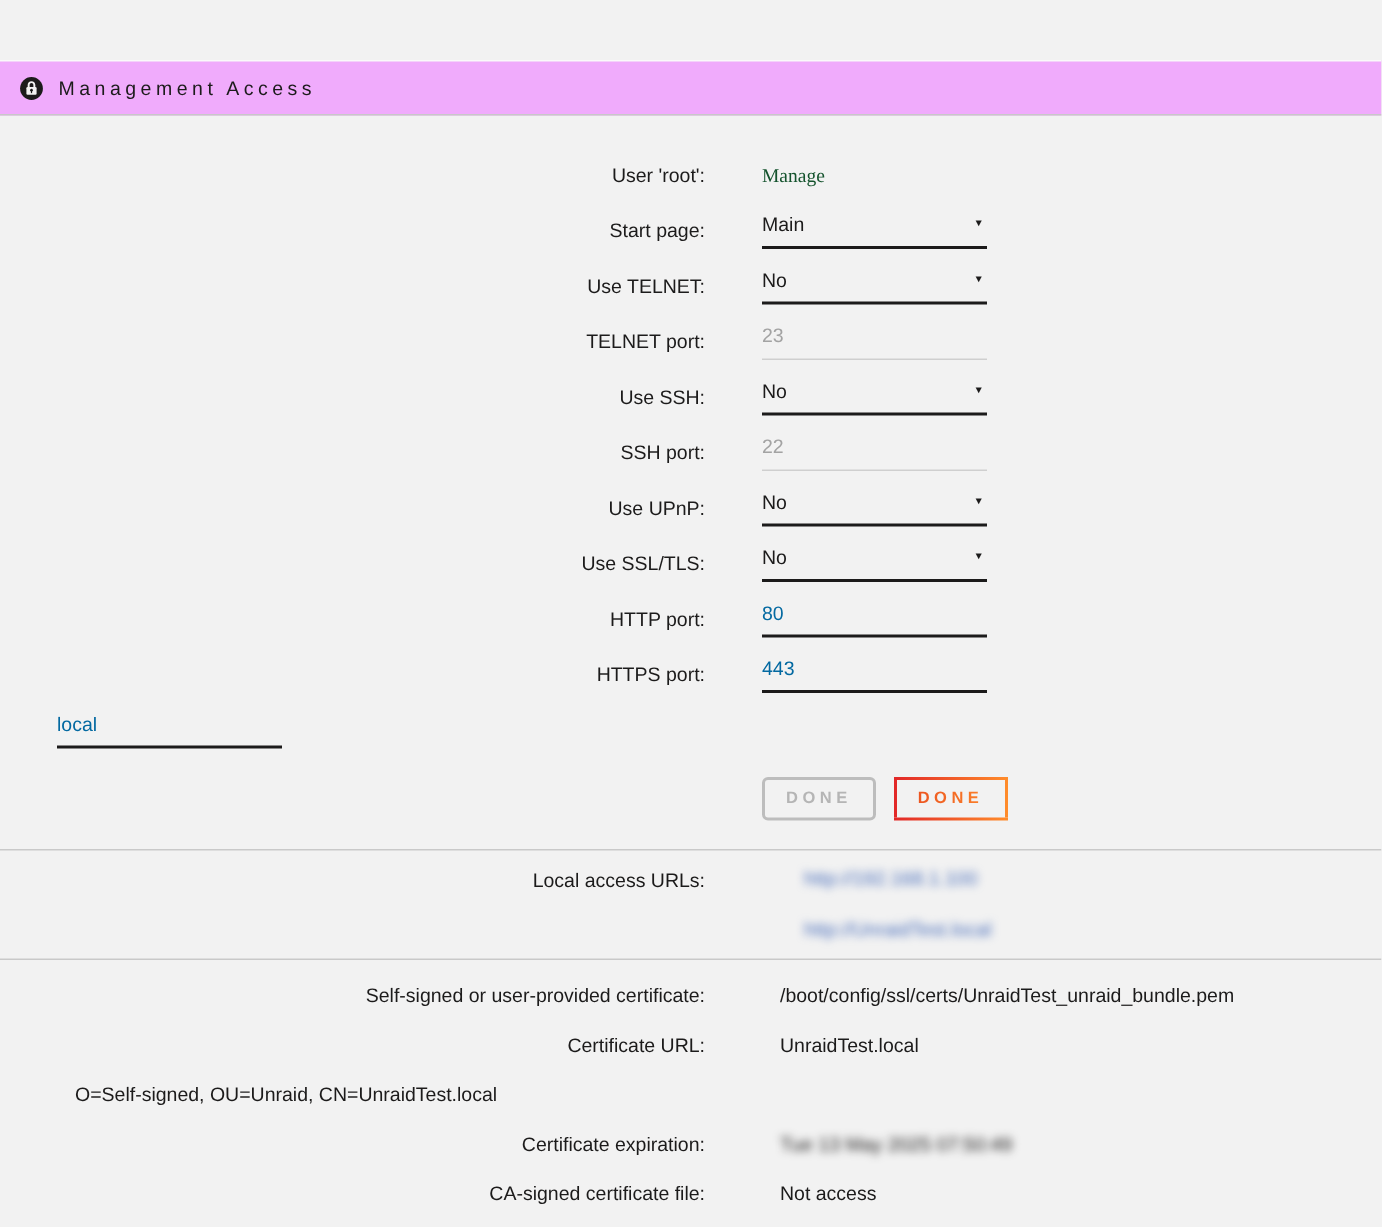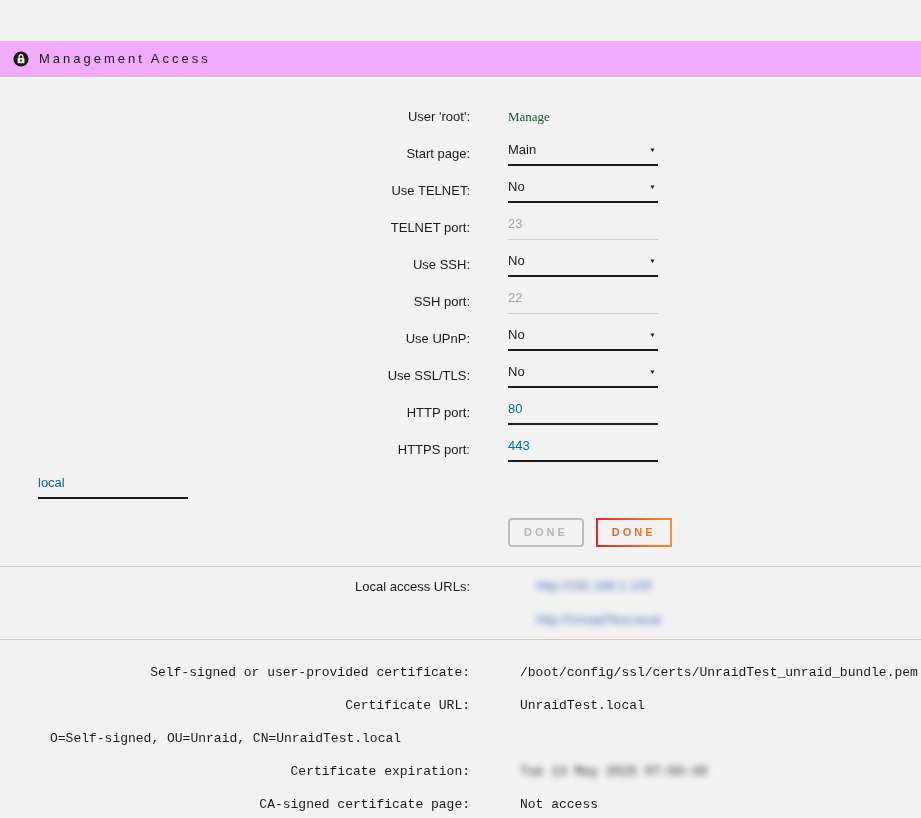--- a/index.html
+++ b/index.html
@@ -91,21 +91,21 @@
     -webkit-text-fill-color: transparent;
   }
   
   .divider { border-top: 1px solid #c9c9c9; }
   .urls-section { padding: 10px 0 12px; }
   .urls-row { display: flex; align-items: flex-start; gap: 28px; }
   .urls-links { margin-left: 38px; display: flex; flex-direction: column; gap: 19px; padding-top: 1px; }
   .redacted-link { color: #486dba; filter: blur(3px); text-decoration: none; }
   .redacted-dark { filter: blur(3px); }
   .cert-section { padding-top: 7px; }
-  .crow { display: flex; align-items: flex-end; height: 33px; font-family: Liberation Mono, monospace; }
+  .crow { display: flex; align-items: center; height: 33px; }
   .crow .cval { margin-left: 50px; }
   .btn-row2 { display: flex; gap: 0; margin: 11px 0 0 505px; }
 </style>
 </head>
 <body>
 
 <div class="titlebar">
   <span style="display:inline-flex;">
     <svg width="16" height="16" viewBox="0 0 16 16">
       <circle cx="8" cy="8" r="7.6" fill="#1c1b1b"></circle>
@@ -244,21 +244,21 @@
   <div class="crow">
     <div class="cval">O=Self-signed, OU=Unraid, CN=UnraidTest.local</div>
   </div>
 
   <div class="crow">
     <div class="row-label">Certificate expiration:</div>
     <div class="cval redacted-dark">Tue 13 May 2025 07:50:49</div>
   </div>
 
   <div class="crow">
-    <div class="row-label">CA-signed certificate page:</div>
+    <div class="row-label">CA-signed certificate file:</div>
     <div class="cval">Not access</div>
   </div>
 
   <div class="btn-row2">
     <button class="btn btn-gray">PROVISION</button>
     <button class="btn btn-gray">DELETE</button>
   </div>
 </div>
 
 </body></html>

